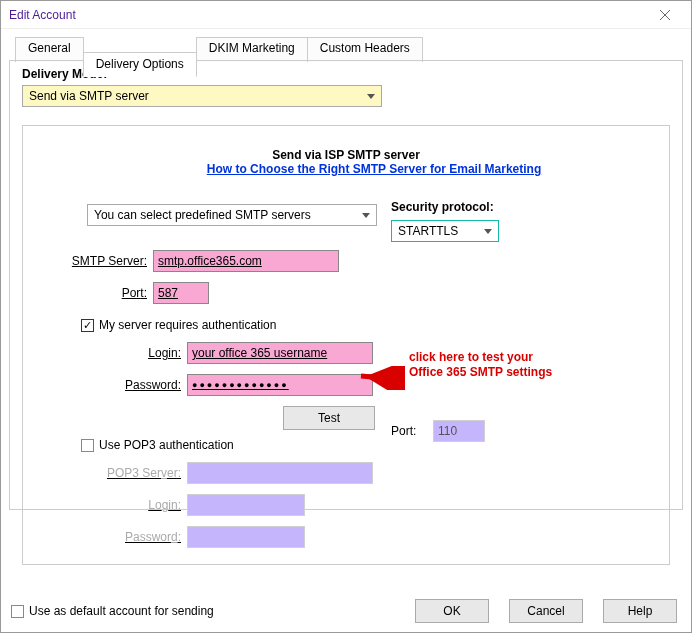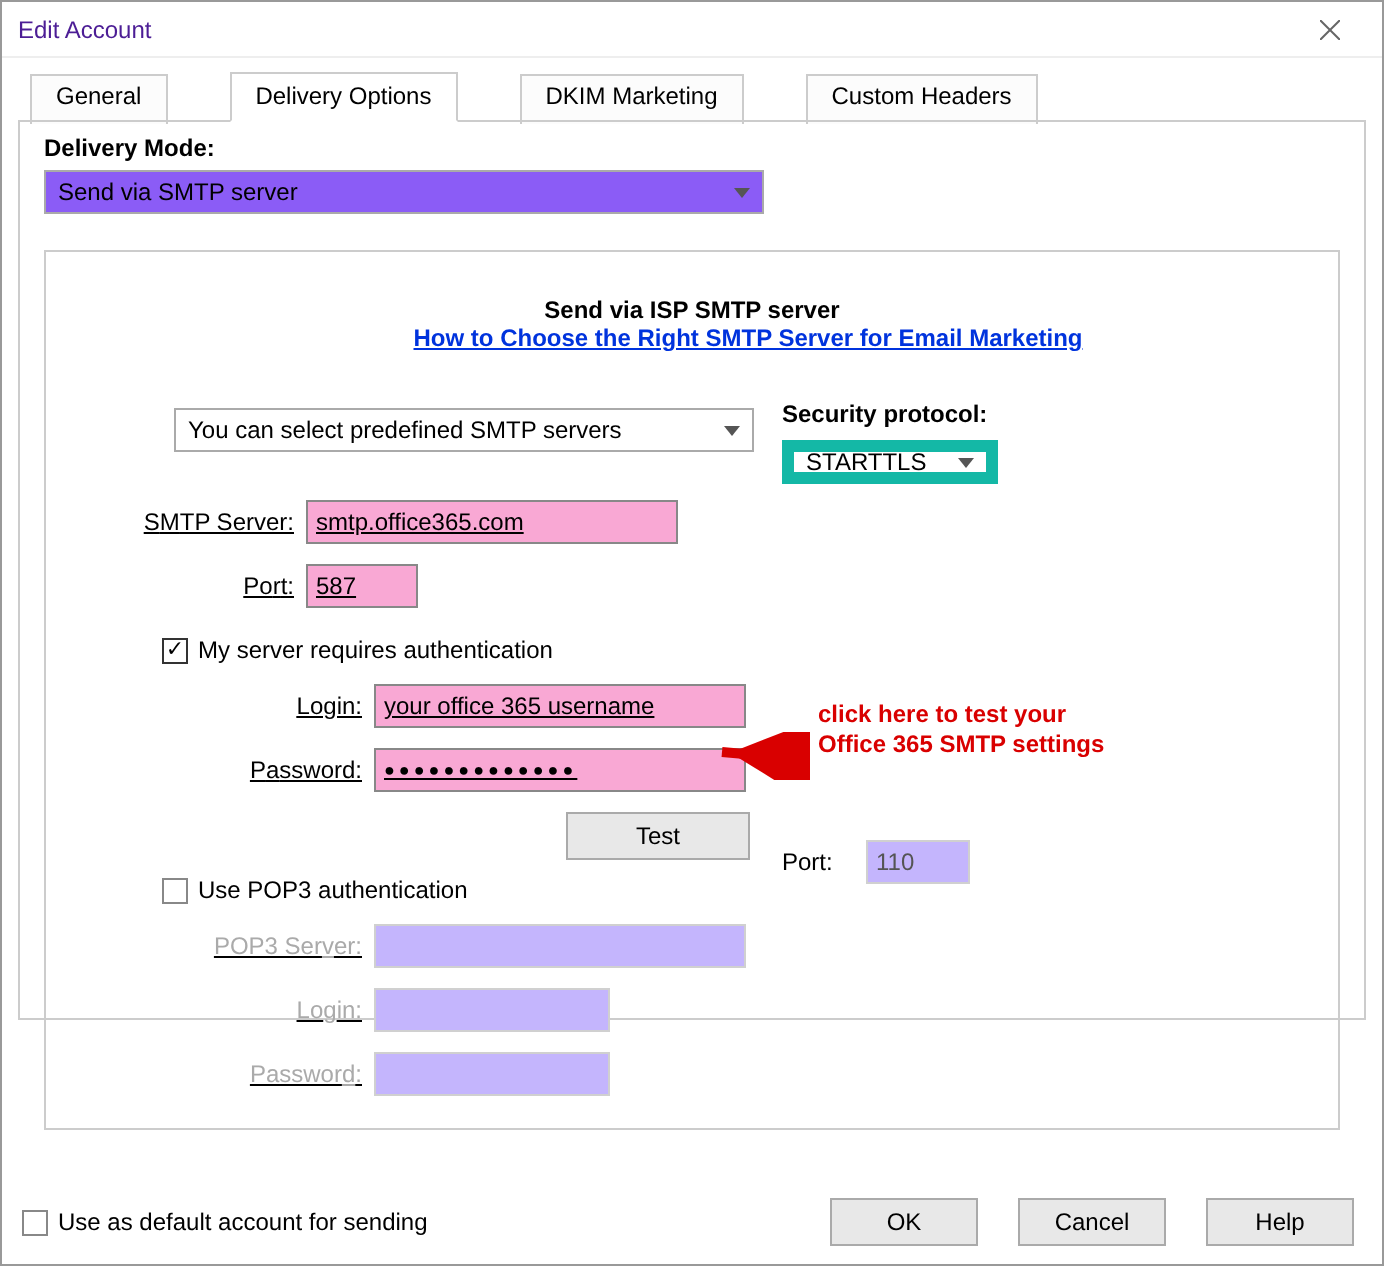--- a/index.html
+++ b/index.html
@@ -2,29 +2,29 @@
 <html><head>
 <meta charset="utf-8">
 <style>
 * { box-sizing: border-box; font-family: "Segoe UI", Tahoma, sans-serif; font-size: 12px; }
 body { margin: 0; background: #fff; width: 692px; height: 633px; border: 1px solid #999; position: relative; }
 .titlebar { height: 28px; display: flex; align-items: center; padding: 0 6px 0 8px; color: #4c1d95; border-bottom: 1px solid #eee; }
 .titlebar .title { flex: 1; }
 .close-btn { width: 40px; height: 100%; display: flex; align-items: center; justify-content: center; color: #666; cursor: pointer; }
 .close-btn svg { width: 10px; height: 10px; }
 
-.tabs { display: flex; margin: 6px 0 0 14px; position: relative; gap: 32px; }
-.tab { padding: 4px 12px 5px; border: 1px solid #ccc; border-bottom: none; background: #fff; margin-right: -1px; color: #000; cursor: pointer; position: relative; top: 1px; }
+.tabs { display: flex; margin: 6px 0 0 14px; position: relative; }
+.tab { padding: 4px 12px 5px; border: 1px solid #ccc; border-bottom: none; background: #fff; margin-right: -1px; color: #000; cursor: pointer; position: relative; top: 17px; }
 .tab.active { background: #fff; border-bottom: 1px solid #fff; z-index: 2; }
 .tab:not(.active) { background: #fcfcfc; top: 2px; padding-top: 3px; padding-bottom: 4px; }
 
 .panel { border: 1px solid #ccc; margin: 0 8px 8px 8px; padding: 4px 12px 20px; height: 450px; position: relative; }
 
 .bold-label { font-weight: bold; margin: 2px 0 4px 0; display: block; }
-.wide-select { width: 360px; height: 22px; border: 1px solid #aaa; background: #8b5cf6; display: flex; align-items: center; padding: 0 6px; justify-content: space-between; }
+.wide-select { width: 360px; height: 22px; border: 1px solid #aaa; background: #fef9c3; display: flex; align-items: center; padding: 0 6px; justify-content: space-between; }
 .chev { border-left: 4px solid transparent; border-right: 4px solid transparent; border-top: 5px solid #555; width: 0; height: 0; }
 
 .inner-panel { border: 1px solid #ccc; margin-top: 18px; padding: 22px 28px 60px 28px; height: 440px; position: relative; }
 
 .row { display: flex; align-items: center; margin-bottom: 4px; flex-direction: column; }
 .help-link { color: #0033dd; text-decoration: underline; font-weight: bold; margin-left: 56px; }
 .send-isp { font-weight: bold; }
 
 .pred-select { width: 290px; height: 22px; border: 1px solid #aaa; display: flex; align-items: center; justify-content: space-between; padding: 0 6px; margin-left: 36px; margin-top: 28px; }
 
@@ -33,21 +33,21 @@
 .ul { text-decoration: underline; }
 .text-input { height: 22px; border: 1px solid #888; padding: 0 4px; background: #f9a8d4; }
 .text-input.disabled { border: 1px solid #d0d0d0; background: #c4b5fd; }
 .w186 { width: 186px; }
 .w56 { width: 56px; }
 .w118 { width: 118px; }
 .w52px { width: 52px; }
 
 .sec-box { position: absolute; left: 368px; top: 74px; }
 .sec-label { font-weight: bold; display: block; margin-bottom: 6px; }
-.sec-select { width: 108px; height: 22px; border: 6px solid #14b8a6; display: flex; align-items: center; justify-content: space-between; padding: 0 6px; }
+.sec-select { width: 108px; height: 22px; border: 1px solid #14b8a6; display: flex; align-items: center; justify-content: space-between; padding: 0 6px; }
 
 .chk-row { display: flex; align-items: center; margin-top: 14px; margin-left: 30px; }
 .chkbox { width: 13px; height: 13px; border: 1px solid #333; margin-right: 5px; display: flex; align-items: center; justify-content: center; font-size: 11px; line-height: 1; }
 .chkbox.sm { border-color: #888; }
 
 .sub-form { margin-left: 34px; margin-top: 6px; }
 .sub-form .form-label { width: 96px; }
 
 .test-btn { width: 92px; height: 24px; border: 1px solid #aaa; background: #e8e8e8; display: flex; align-items: center; justify-content: center; margin: 10px 0 0 232px; cursor: pointer; }
 

